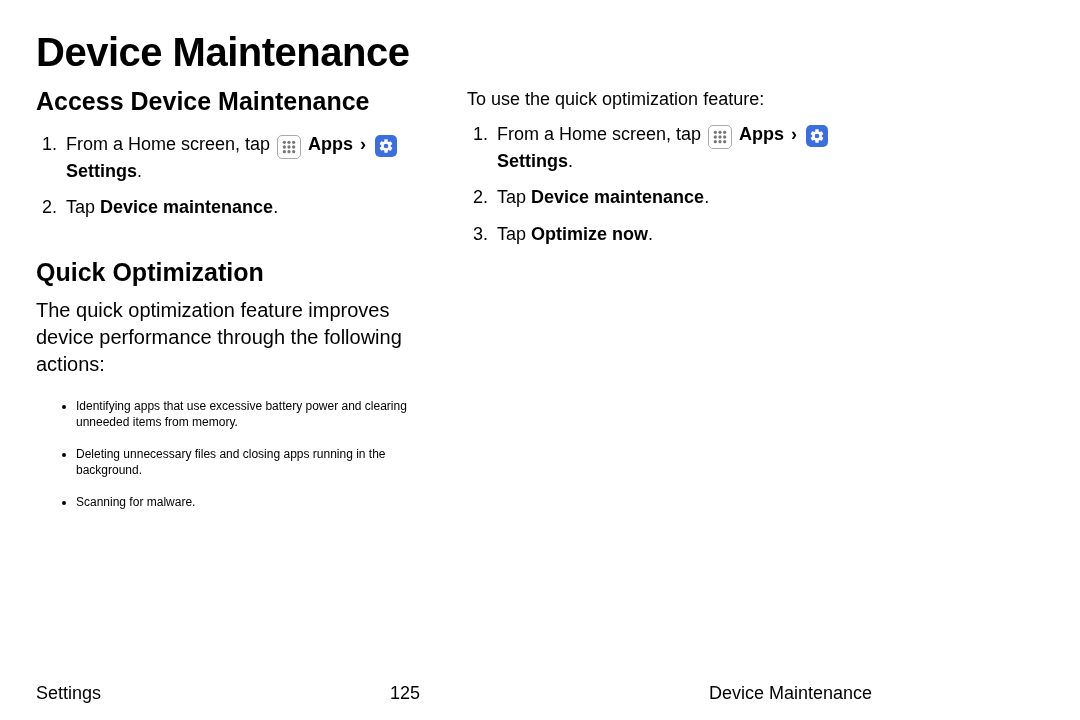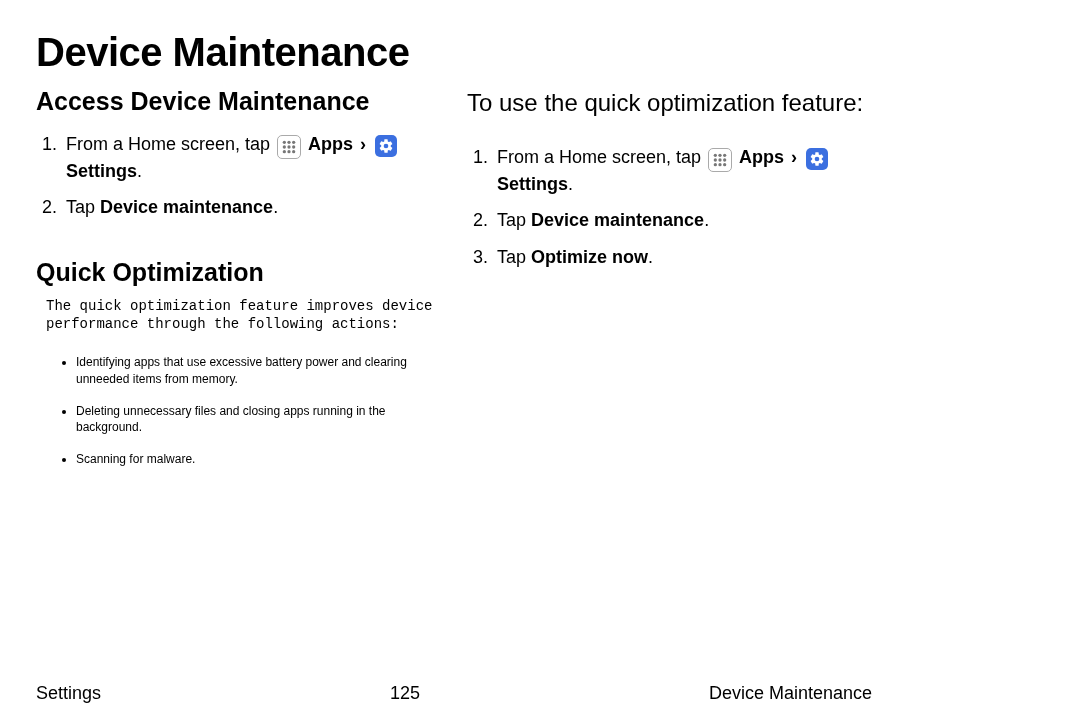--- a/index.html
+++ b/index.html
@@ -48,28 +48,27 @@
   ol.steps {
     margin: 0 0 0 0;
     padding-left: 26px;
     font-size: 18px;
   }
   ol.steps li {
     padding: 6px 0 6px 4px;
     line-height: 1.35;
   }
   .lead {
-    font-size: 24px;
-    margin: 2px 0 22px 0;
+    font-size: 18px;
+    margin: 2px 0 6px 0;
   }
   p.body {
-    font-size: 14px;
-    line-height: 1.35;
-    margin: 4px 0 12px 10px;
-    font-family: Liberation Mono, monospace;
+    font-size: 20px;
+    line-height: 1.35;
+    margin: 4px 0 12px 0;
   }
   ul.bullets {
     list-style: disc;
     padding-left: 40px;
     margin: 0;
     font-size: 12px;
   }
   ul.bullets li {
     padding: 8px 0;
     line-height: 1.35;

